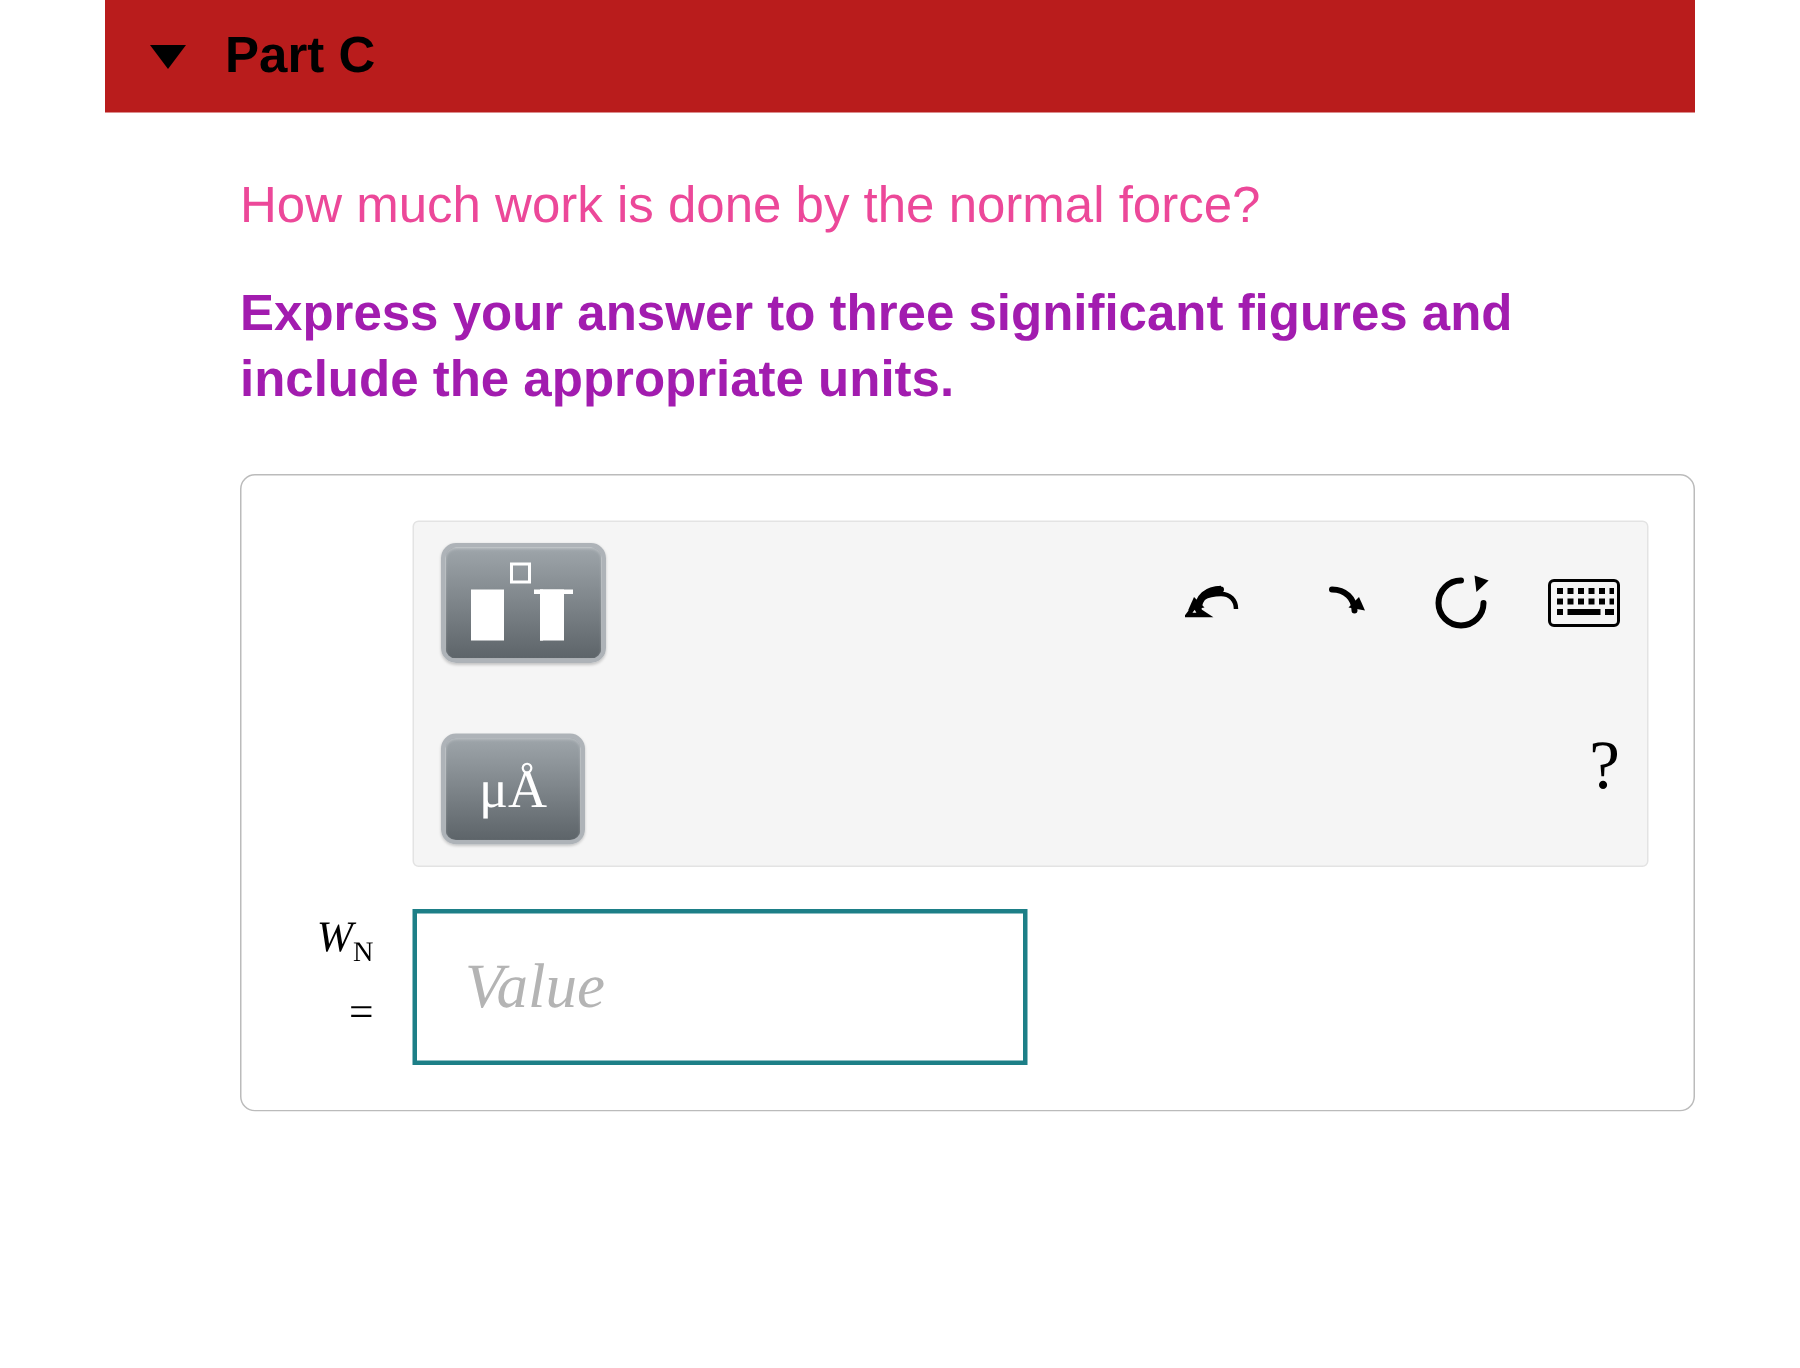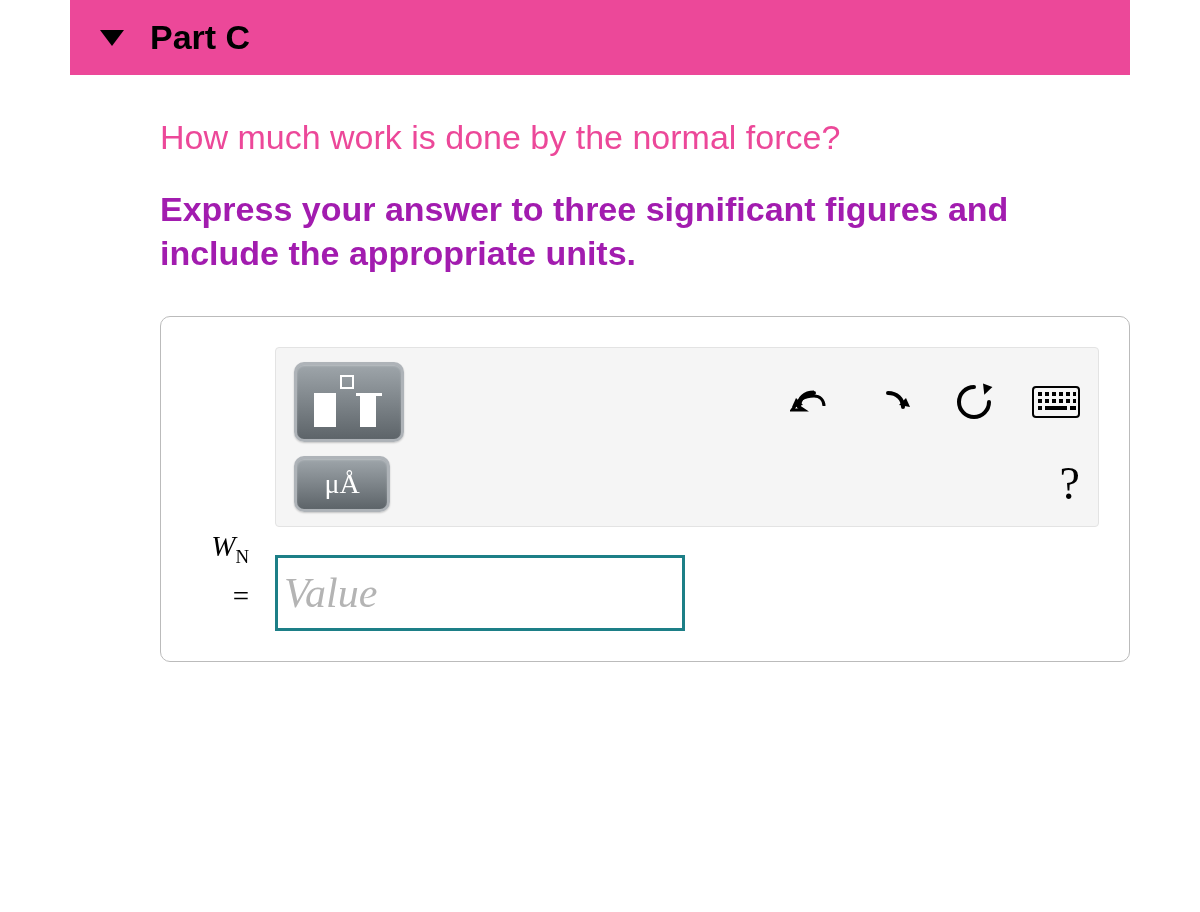--- a/index.html
+++ b/index.html
@@ -5,21 +5,21 @@
   * { box-sizing: border-box; }
   body {
     margin: 0;
     padding: 0;
     font-family: "Helvetica Neue", Arial, sans-serif;
     background: #ffffff;
     width: 1200px;
   }
   .part-header {
     margin: 0 70px;
-    background: #ec4899;
+    background: #b91c1c;
     padding: 18px 20px 18px 30px;
     display: flex;
     align-items: center;
     gap: 26px;
   }
   .collapse-triangle {
     width: 0; height: 0;
     border-left: 12px solid transparent;
     border-right: 12px solid transparent;
     border-top: 16px solid #000;
@@ -91,23 +91,24 @@
     width: 110px; height: 80px;
     border-radius: 10px;
     border: 3px solid #aeb3b8;
     background: linear-gradient(#9ea5aa, #5d6469);
     display: flex; align-items: center; justify-content: center;
     color: #fff;
     cursor: pointer;
     box-shadow: inset 0 1px 2px rgba(255,255,255,0.3), 0 1px 2px rgba(0,0,0,0.2);
   }
   .tool-btn.small {
-    width: 96px; height: 56px;
-    font-family: "Times New Roman", serif;
-    font-size: 28px;
+    width: 96px; height: 74px;
+    font-family: "Times New Roman", serif;
+    font-size: 36px;
+    margin-top: 33px;
   }
   .template-icon {
     position: relative;
     width: 70px; height: 50px;
   }
   .template-icon .big {
     position: absolute; left: 0; bottom: 0;
     width: 22px; height: 34px;
     background: #fff;
   }
@@ -140,23 +141,23 @@
     font-family: "Times New Roman", serif;
     width: auto;
   }
   .inputs {
     display: flex;
     flex-direction: column;
     gap: 10px;
   }
   .field {
     width: 410px;
-    height: 76px;
+    height: 104px;
     border: 3px solid #1d7f87;
-    padding: 0 6px;
+    padding: 0 32px;
     font-size: 42px;
     font-family: "Times New Roman", serif;
     font-style: italic;
     color: #333;
     background: #fff;
     outline: none;
   }
   .field::placeholder { color: #b4b4b4; }
   sub { font-size: 0.65em; vertical-align: sub; }
 </style>

